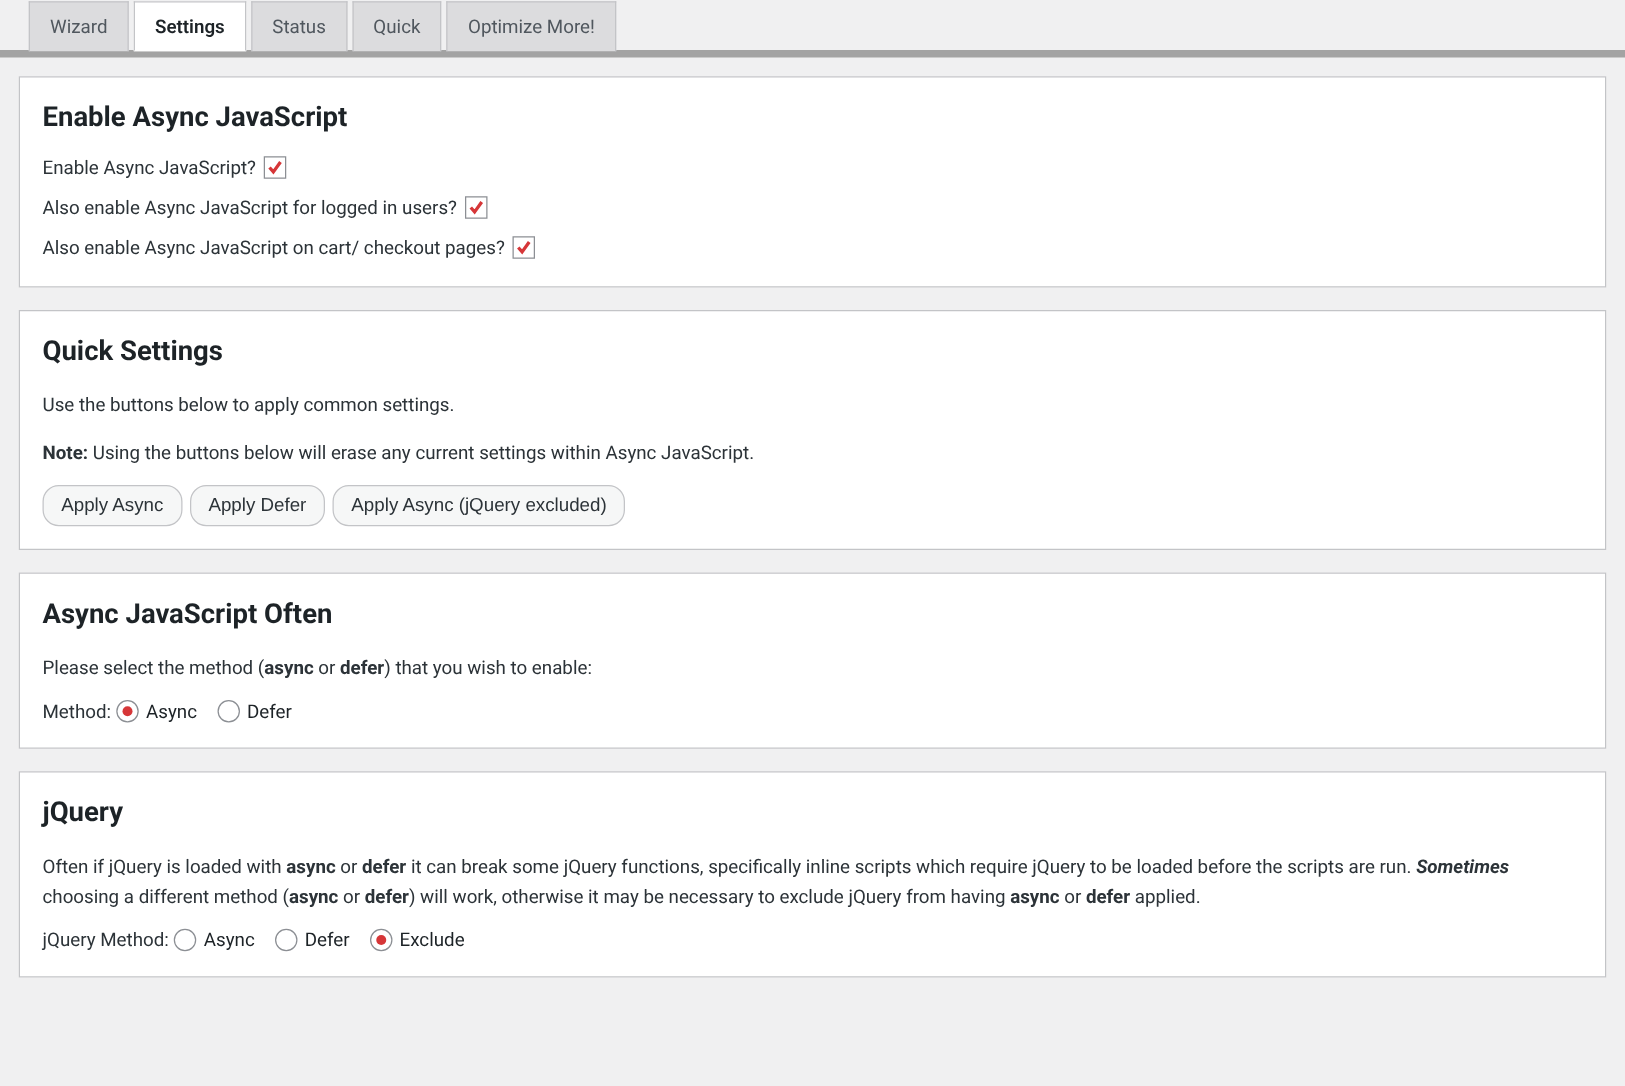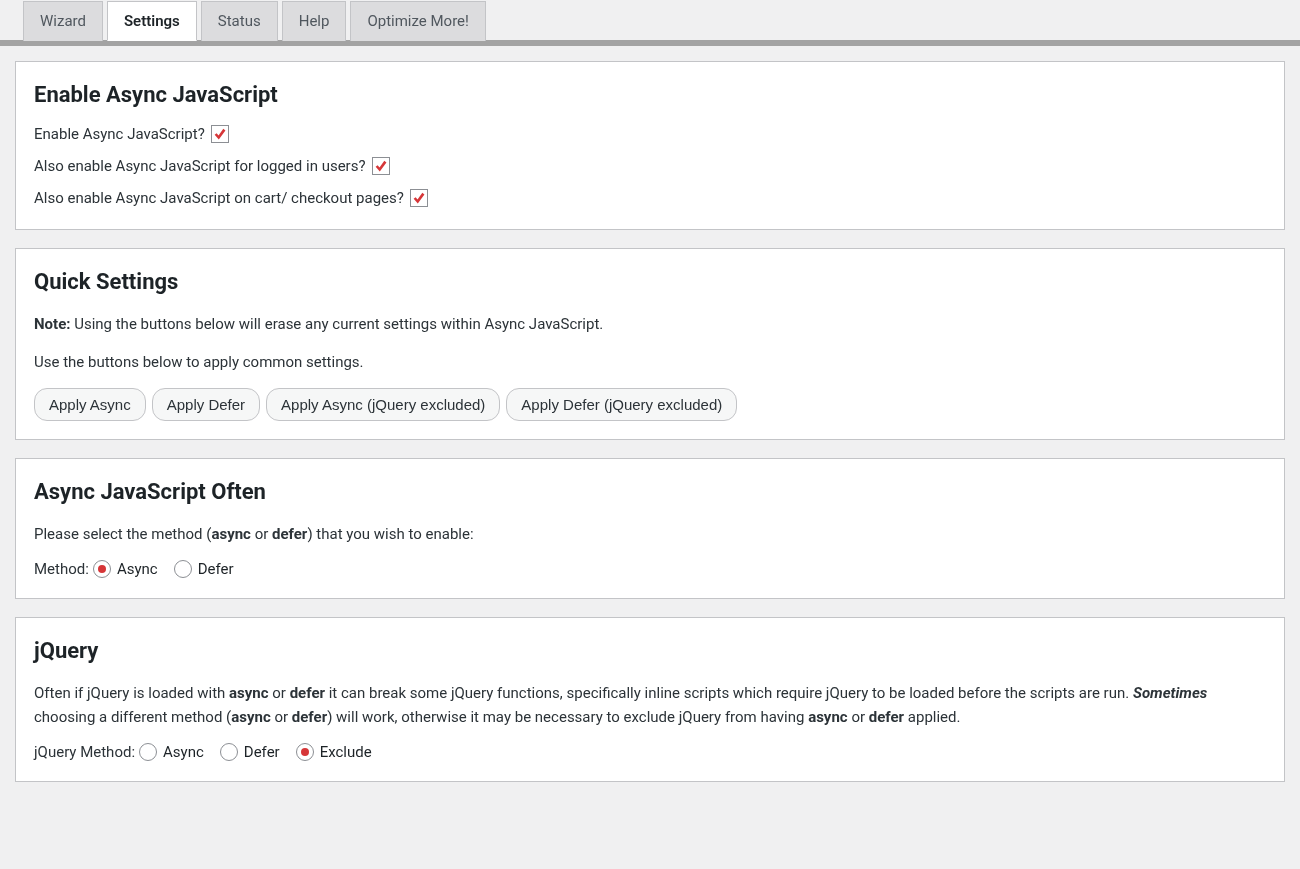--- a/index.html
+++ b/index.html
@@ -122,21 +122,21 @@
   strong { font-weight: 700; }
   em { font-style: italic; }
 </style>
 </head>
 <body>
 
 <div class="tabs">
   <div class="tab">Wizard</div>
   <div class="tab active">Settings</div>
   <div class="tab">Status</div>
-  <div class="tab">Help</div>
+  <div class="tab">Quick</div>
   <div class="tab">Optimize More!</div>
 </div>
 
 <div class="container">
 
   <div class="panel">
     <h3>Enable Async JavaScript</h3>
 
     <div class="row">
       <span class="inline-label">Enable Async JavaScript?</span>
@@ -161,29 +161,28 @@
       <span class="checkbox">
         <svg viewBox="0 0 16 16">
             <path d="M3 8l3.5 4L13 3"></path>
           </svg>
       </span>
     </div>
   </div>
 
   <div class="panel">
     <h3>Quick Settings</h3>
+    <p>Use the buttons below to apply common settings.</p>
     <p>
       <strong>Note:</strong><span> Using the buttons below will erase any current settings within Async JavaScript.</span>
     </p>
-    <p>Use the buttons below to apply common settings.</p>
     <div class="row" style="margin-bottom:0;">
       <button class="btn">Apply Async</button>
       <button class="btn">Apply Defer</button>
       <button class="btn">Apply Async (jQuery excluded)</button>
-      <button class="btn">Apply Defer (jQuery excluded)</button>
     </div>
   </div>
 
   <div class="panel">
     <h3>Async JavaScript Often</h3>
     <p>
       <span>Please select the method (</span><strong>async</strong><span> or </span><strong>defer</strong><span>) that you wish to enable:</span>
     </p>
     <div class="row" style="margin-bottom:2px;">
       <span class="inline-label">Method:</span>

